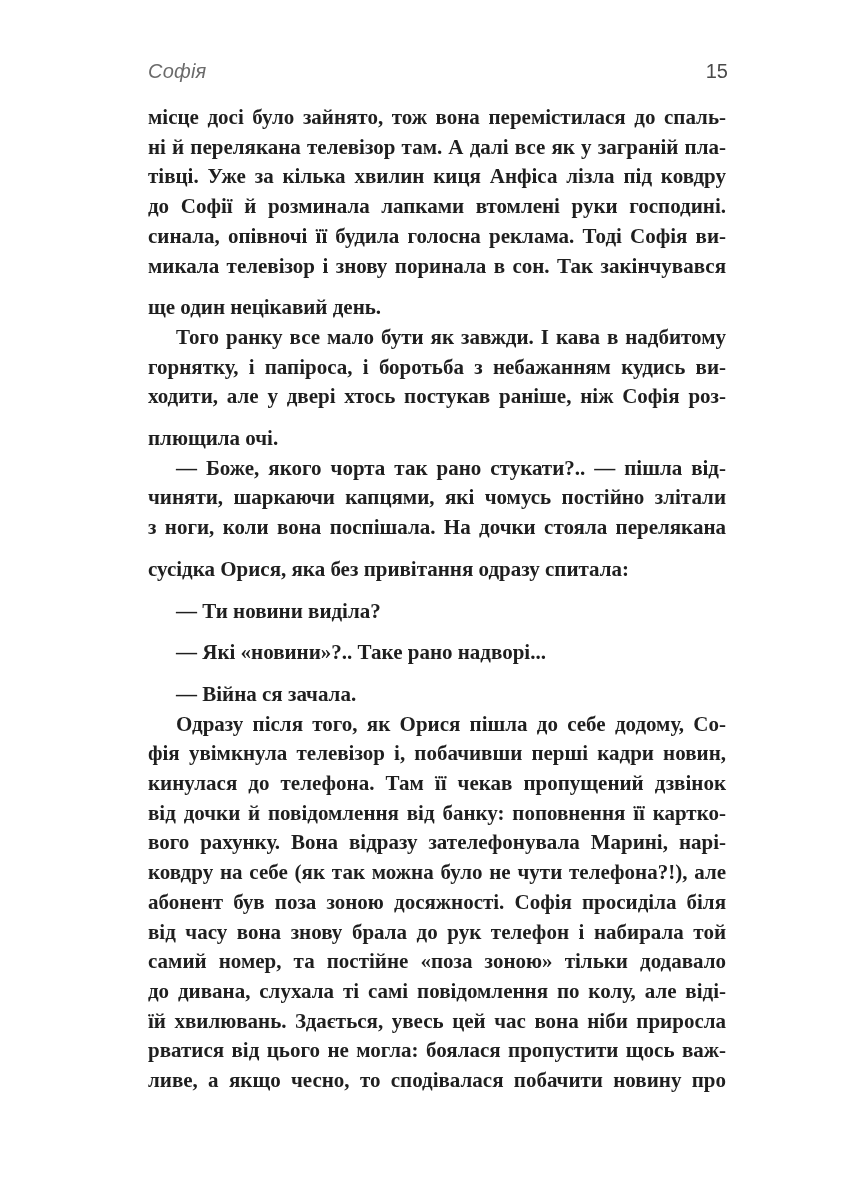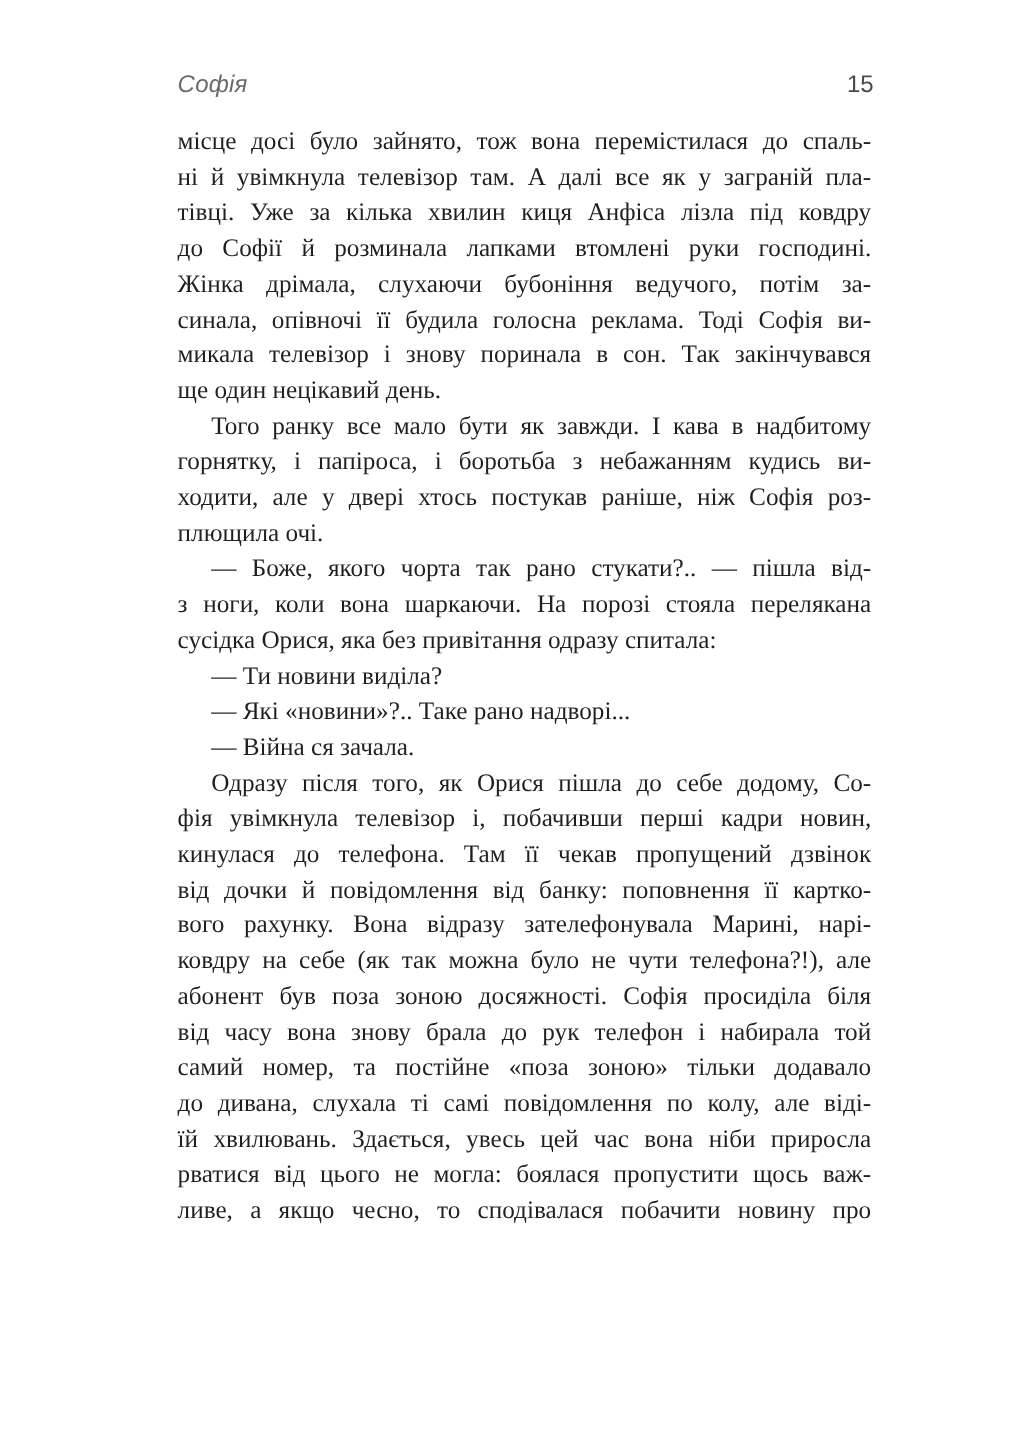--- a/index.html
+++ b/index.html
@@ -38,69 +38,71 @@
   }
   .body-text {
     position: absolute;
     left: 148px;
     top: 103px;
     width: 578px;
     font-family: "Liberation Serif", "DejaVu Serif", serif;
     font-size: 21px;
     line-height: 29.7px;
     color: var(--text-color, #1f1f1f);
+    font-weight: bold;
   }
   .paragraph {
     margin: 0;
     padding: 0;
   }
   .line {
     text-align: justify;
     text-align-last: justify;
     text-justify: inter-word;
     white-space: normal;
   }
   .line.last {
     text-align: left;
     text-align-last: left;
+    margin-top: 12px;
   }
   .line.first-indent {
     text-indent: 28px;
   }
 </style>
 </head>
 <body>
 
 <div class="page">
 
   <div class="page-header">
     <span class="running-title">Софія</span>
     <span class="page-number">15</span>
   </div>
 
   <div class="body-text">
       <div class="paragraph">
         <div class="line">місце досі було зайнято, тож вона перемістилася до спаль-</div>
-        <div class="line">ні й увімкнула телевізор там. А далі все як у заграній пла-</div>
+        <div class="line">ні й перелякана телевізор там. А далі все як у заграній пла-</div>
         <div class="line">тівці. Уже за кілька хвилин киця Анфіса лізла під ковдру</div>
         <div class="line">до Софії й розминала лапками втомлені руки господині.</div>
-        <div class="line">Жінка дрімала, слухаючи бубоніння ведучого, потім за-</div>
         <div class="line">синала, опівночі її будила голосна реклама. Тоді Софія ви-</div>
         <div class="line">микала телевізор і знову поринала в сон. Так закінчувався</div>
         <div class="line last">ще один нецікавий день.</div>
       </div>
       <div class="paragraph">
         <div class="line first-indent">Того ранку все мало бути як завжди. І кава в надбитому</div>
         <div class="line">горнятку, і папіроса, і боротьба з небажанням кудись ви-</div>
         <div class="line">ходити, але у двері хтось постукав раніше, ніж Софія роз-</div>
         <div class="line last">плющила очі.</div>
       </div>
       <div class="paragraph">
         <div class="line first-indent">— Боже, якого чорта так рано стукати?.. — пішла від-</div>
-        <div class="line">з ноги, коли вона шаркаючи. На порозі стояла перелякана</div>
+        <div class="line">чиняти, шаркаючи капцями, які чомусь постійно злітали</div>
+        <div class="line">з ноги, коли вона поспішала. На дочки стояла перелякана</div>
         <div class="line last">сусідка Орися, яка без привітання одразу спитала:</div>
       </div>
       <div class="paragraph">
         <div class="line last first-indent">— Ти новини виділа?</div>
       </div>
       <div class="paragraph">
         <div class="line last first-indent">— Які «новини»?.. Таке рано надворі...</div>
       </div>
       <div class="paragraph">
         <div class="line last first-indent">— Війна ся зачала.</div>

